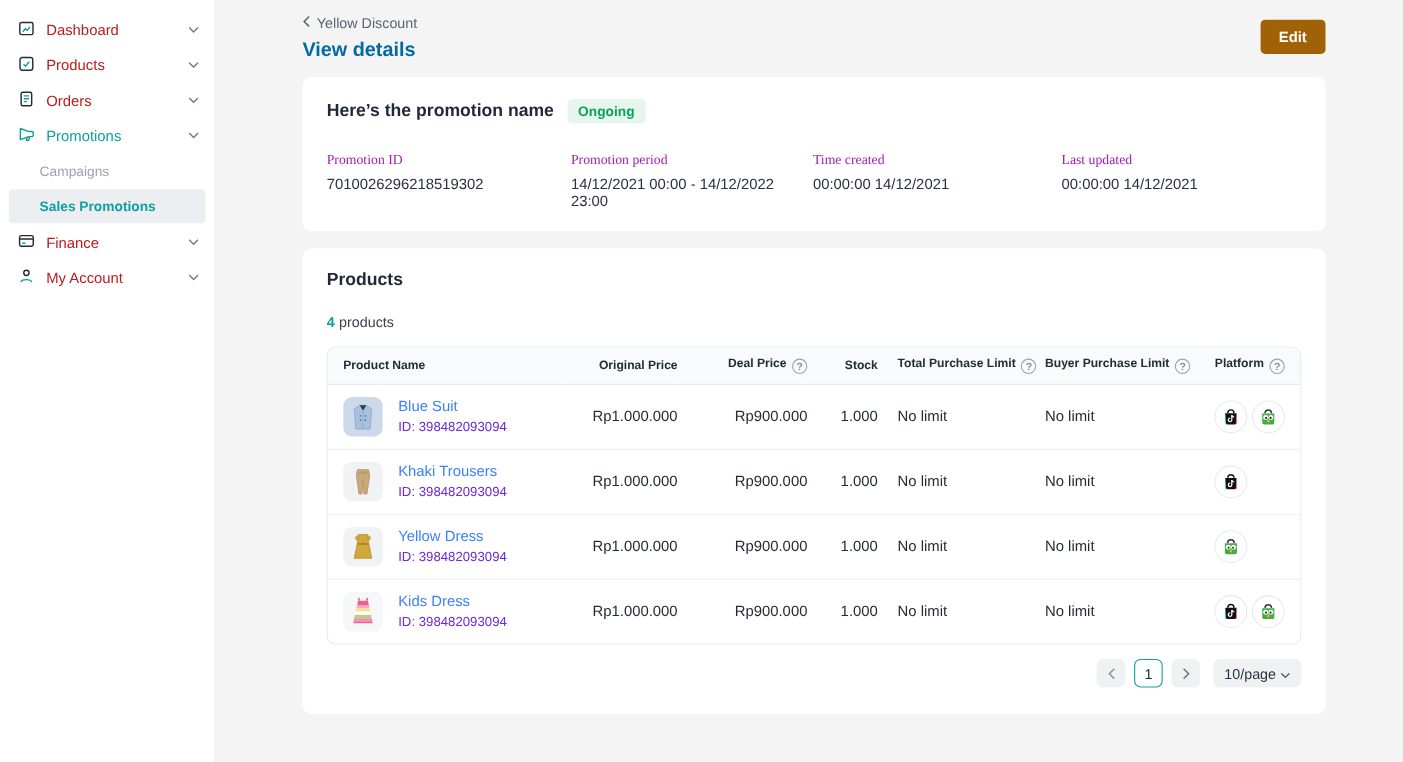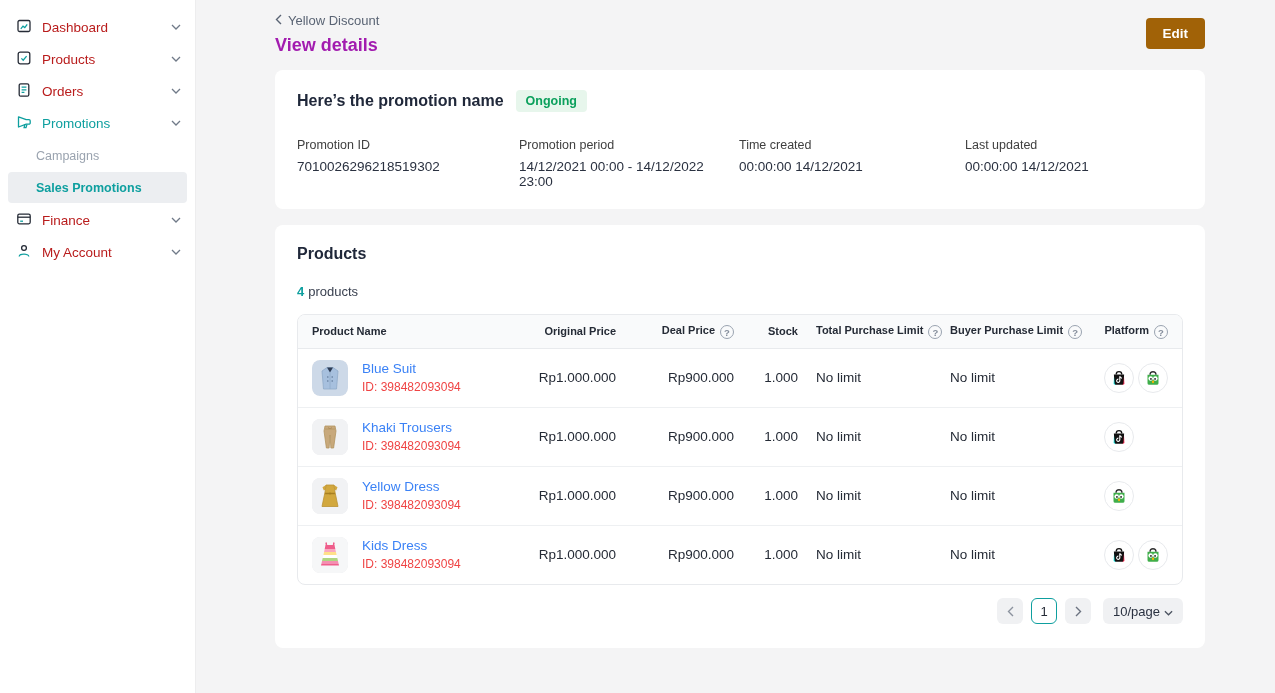--- a/index.html
+++ b/index.html
@@ -28,41 +28,41 @@
     font-size:12.5px; color:#9aa3af; cursor:pointer;
   }
   .sub-item.selected { background:#eceef1; color:#0e9f9f; font-weight:bold; }
   
   .main { flex:1; padding:13px 78px 0 79px; }
   .page-header { display:flex; justify-content:space-between; align-items:flex-start; }
   .crumb {
     display:flex; align-items:center; gap:6px;
     font-size:13px; color:#5a6474; cursor:pointer;
   }
-  .page-title { margin-top:7px; font-size:18px; font-weight:bold; color:#a21caf; }
+  .page-title { margin-top:7px; font-size:18px; font-weight:bold; color:#0369a1; }
   .edit-btn {
     margin-top:5px; background:#a16207; color:#fff; border:none;
     font-family:inherit; font-size:13.5px; font-weight:bold;
     padding:8px 17px; border-radius:4px; cursor:pointer;
   }
   .card {
     background:#fff; border-radius:8px; padding:20px 22px;
   }
   .card-promo { margin-top:14px; }
   .promo-title-row { display:flex; align-items:center; gap:12px; }
   .promo-name { font-size:16px; font-weight:bold; color:#20283a; }
   .badge {
     background:#e7f6ec; color:#0ba05c; font-size:12.5px; font-weight:bold;
     padding:4px 10px; border-radius:4px;
   }
   .promo-fields {
     margin-top:26px; display:grid;
     grid-template-columns:222px 220px 226px 1fr;
   }
-  .field-label { font-size:12.5px; color:#404040; }
+  .field-label { font-size:12.5px; color:#a21caf;font-family:Liberation Serif, serif; }
   .field-value { margin-top:7px; font-size:13.5px; color:#2a3140; }
   
   .card-products { margin-top:16px; padding-bottom:24px; }
   .products-title { font-size:16px; font-weight:bold; color:#20283a; }
   .products-count { margin-top:21px; font-size:13px; color:#3a4150; }
   .products-count .num { color:#0e9f9f; font-weight:bold; margin-right:4px; }
   .tbl-wrap {
     margin-top:15px; border:1px solid #e8eaed; border-radius:8px; overflow:hidden;
   }
   table { width:100%; border-collapse:collapse; table-layout:fixed; }
@@ -77,21 +77,21 @@
   .c-stock { width:64px;  text-align:right; }
   .c-tpl   { width:152px; text-align:left; padding-left:18px; }
   .c-bpl   { width:148px; text-align:left; }
   .c-plat  { width:84px;  text-align:right; padding-right:14px; }
   tbody td { height:59px; border-top:1px solid #eef0f2; font-size:13.5px; color:#252b36; }
   tbody tr:first-child td { border-top:none; }
   .name-cell { display:flex; align-items:center; gap:14px; }
   .thumb { width:36px; height:36px; border-radius:8px; overflow:hidden; flex-shrink:0;
            box-shadow:0 0 0 1px #eceef0 inset; }
   .p-name { font-size:13.5px; color:#3b82f6; }
-  .p-id { margin-top:4px; font-size:12px; color:#ef4444; }
+  .p-id { margin-top:4px; font-size:12px; color:#6d28d9; }
   .help-icon {
     display:inline-flex; align-items:center; justify-content:center;
     width:14px; height:14px; border:1px solid #9aa3b0; border-radius:50%;
     color:#848d9b; font-size:9.5px; vertical-align:-2px; margin-left:5px;
     cursor:pointer;
   }
   .help-icon::before { content:"?"; }
   .platform-box { width:64px; margin-left:auto; display:flex; gap:4px; justify-content:flex-start; }
   .plat-circle {
     width:30px; height:30px; border-radius:50%; background:#fff;

